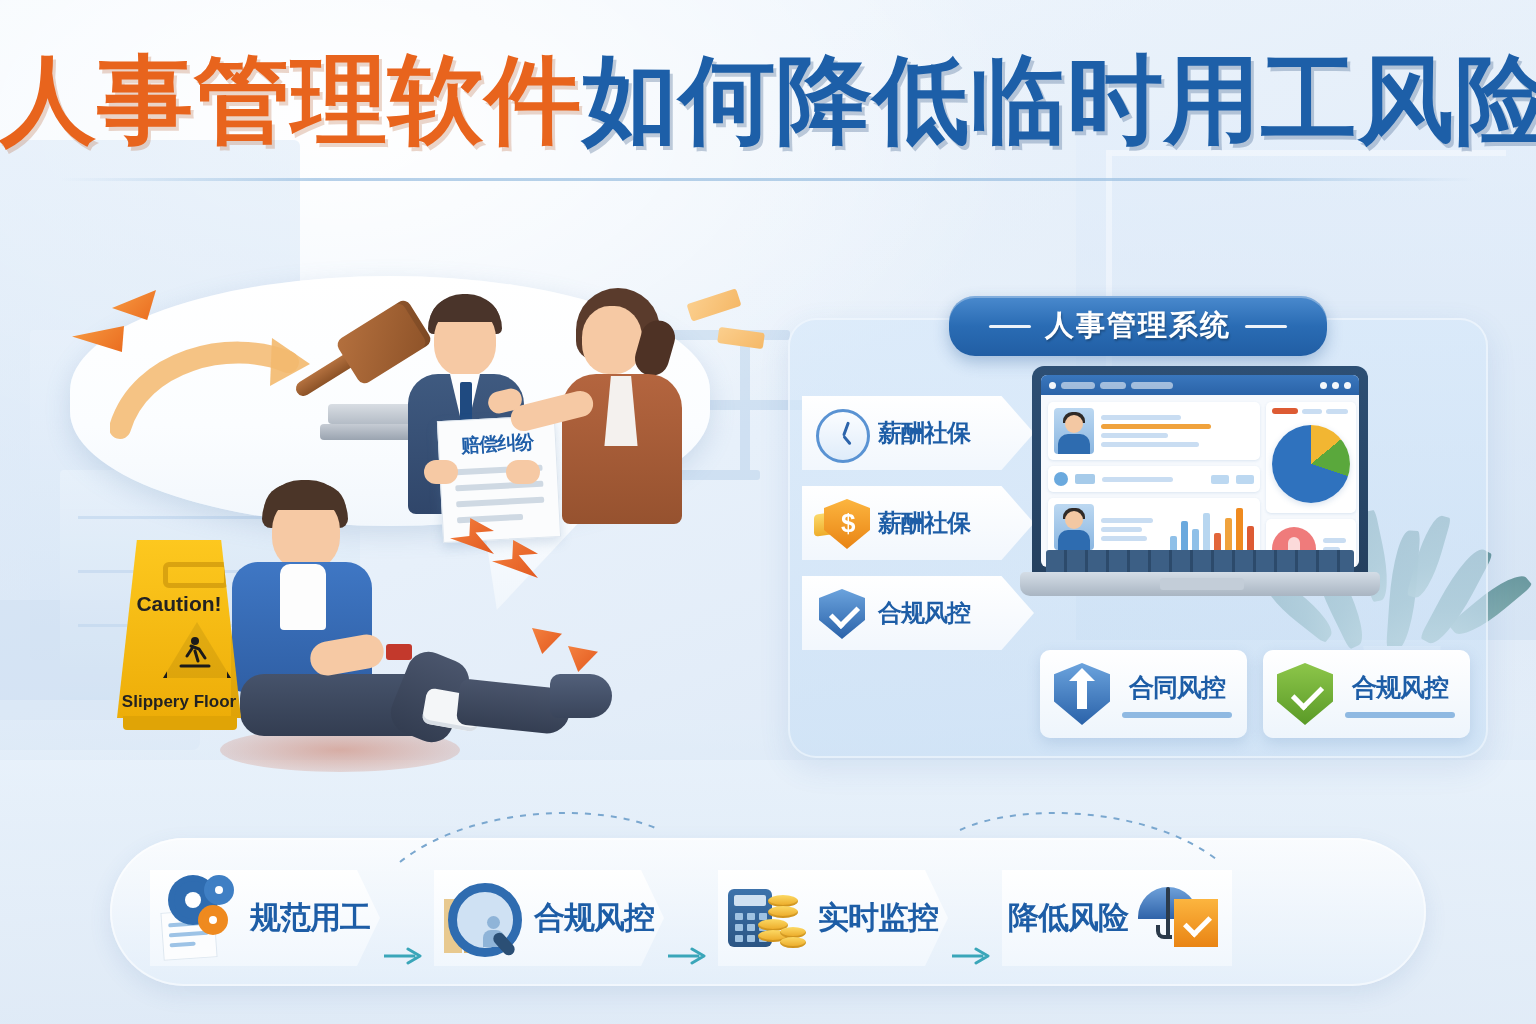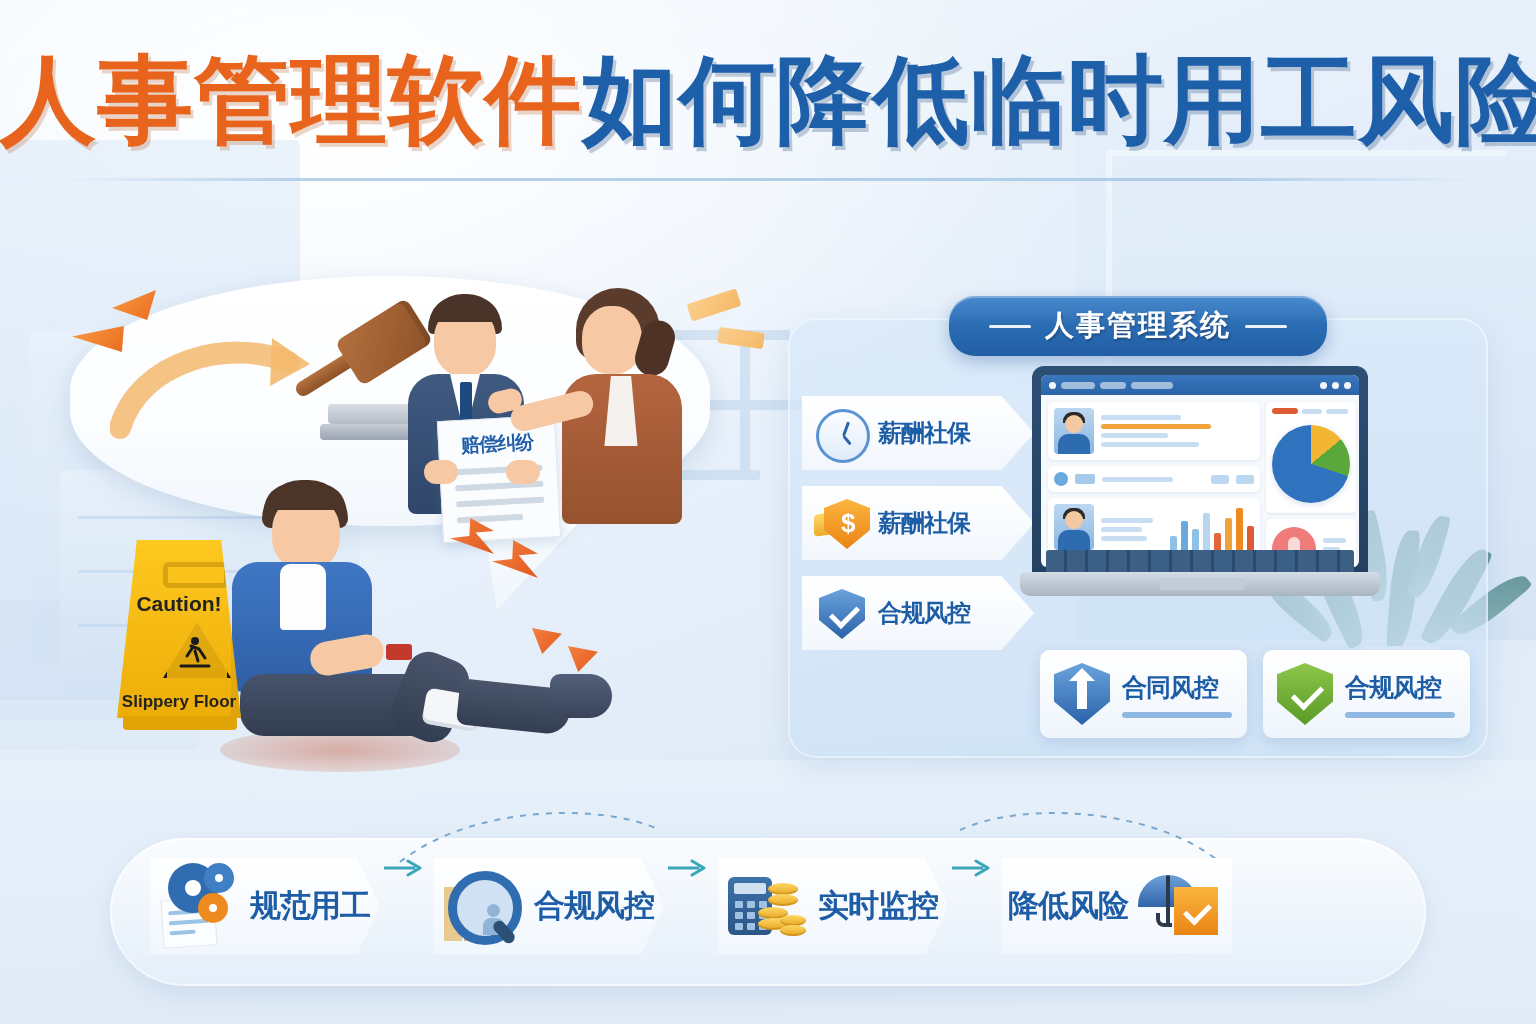--- a/index.html
+++ b/index.html
@@ -177,21 +177,21 @@
   .base{position:absolute;left:0;top:206px;width:360px;height:24px;background:linear-gradient(180deg,#d4dde6,#a9b5c2);border-radius:5px 5px 10px 10px;}
   .keys{position:absolute;left:26px;top:184px;width:308px;height:26px;background:#2c4a6b;border-radius:3px;
     background-image:repeating-linear-gradient(90deg,#3c5f85 0 18px,#2c4a6b 18px 21px),repeating-linear-gradient(180deg,#3c5f85 0 10px,#2c4a6b 10px 12px);}
   .pad{position:absolute;left:140px;top:212px;width:84px;height:12px;background:#c3cdd8;border-radius:3px;}
 
   .badges{position:absolute;left:252px;top:332px;width:430px;display:flex;gap:16px;}
   .badge{
     flex:1;height:88px;border-radius:10px;display:flex;align-items:center;gap:12px;padding:0 14px;box-sizing:border-box;
     background:linear-gradient(180deg,#ffffff,#eef5fc);box-shadow:0 5px 14px rgba(70,115,170,.18);
   }
-  .badge .txt{display:flex;flex-direction:column;gap:8px;}
+  .badge .txt{display:flex;flex-direction:column;gap:8px;text-align:center;}
   .badge .bl{color:#1d5da6;font-size:25px;font-weight:bold;letter-spacing:-1px;}
   .badge .ul{height:6px;width:110px;background:#8fb9e2;border-radius:3px;}
 
   
   .flow-card{
     position:absolute;left:110px;top:838px;width:1316px;height:148px;border-radius:74px;
     background:linear-gradient(180deg,rgba(255,255,255,.80),rgba(229,240,251,.72));
     box-shadow:0 8px 22px rgba(70,115,170,.12), inset 0 0 0 2px rgba(255,255,255,.5);
   }
   .ribbon{
@@ -200,21 +200,21 @@
     background:linear-gradient(180deg,#f07f2b 0%,#e8691d 55%,#d95c14 100%);
     color:#fff;font-size:35px;font-weight:bold;letter-spacing:2px;
     clip-path:polygon(0 0,100% 0,100% 100%,0 100%,3% 50%);
     text-shadow:1px 2px 3px rgba(120,45,5,.5);
     box-shadow:0 6px 16px rgba(170,75,15,.28);
   }
   .ribbon:before,.ribbon:after{content:"";position:absolute;top:12px;width:26px;height:54px;background:#c0530f;}
   .ribbon:before{left:-22px;clip-path:polygon(0 0,100% 0,100% 100%,0 100%,42% 50%);}
   .ribbon:after{right:-22px;clip-path:polygon(0 0,100% 0,58% 50%,100% 100%,0 100%);}
 
-  .steps{position:absolute;left:150px;top:858px;width:1240px;height:108px;display:flex;align-items:flex-start;}
+  .steps{position:absolute;left:150px;top:858px;width:1240px;height:108px;display:flex;align-items:flex-end;}
   .step{position:relative;height:96px;display:flex;align-items:center;gap:8px;padding:0 10px 0 6px;
     background:linear-gradient(180deg,#ffffff,#f1f7fd);
     clip-path:polygon(0 0,90% 0,100% 50%,90% 100%,0 100%);
     box-shadow:0 5px 14px rgba(70,115,170,.16);}
   .step-label{color:#1d5da6;font-size:31px;font-weight:bold;letter-spacing:-1px;white-space:nowrap;}
   .flow-arrow{width:54px;display:flex;align-items:center;justify-content:center;flex:0 0 auto;}
   .flow-arrow svg{display:block;}
   .sicon{width:86px;height:86px;position:relative;flex:0 0 auto;}
   .gear{position:absolute;border-radius:50%;}
   .gear.big{left:18px;top:6px;width:38px;height:38px;background:#2f6cb0;box-shadow:0 0 0 6px #2f6cb0;}

